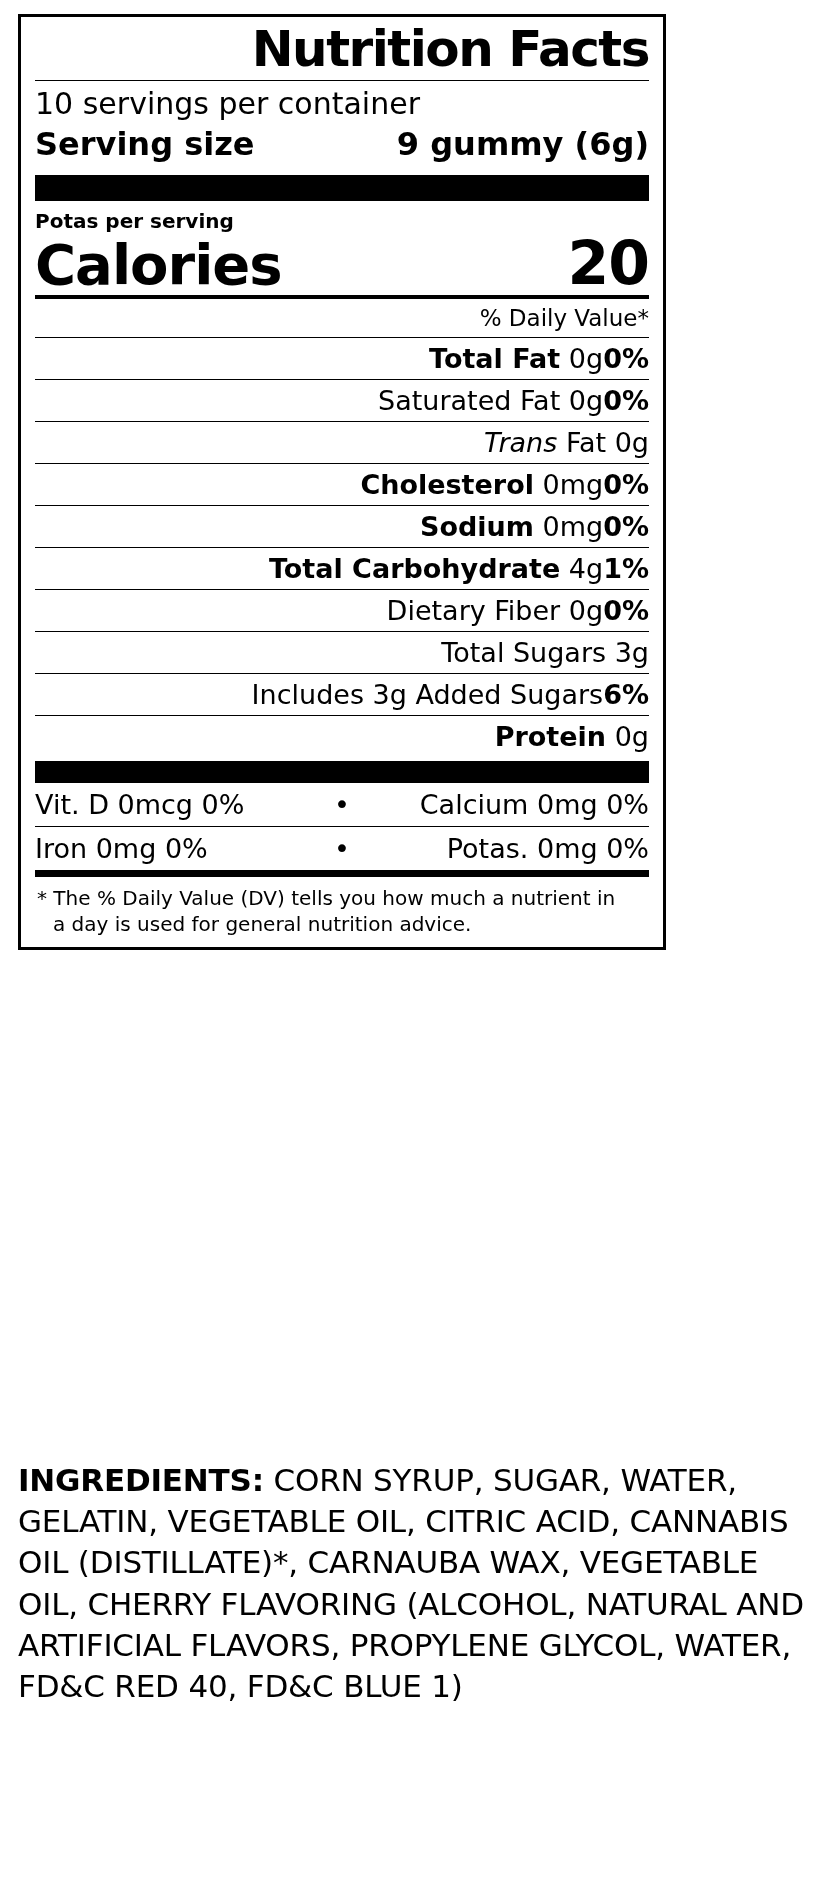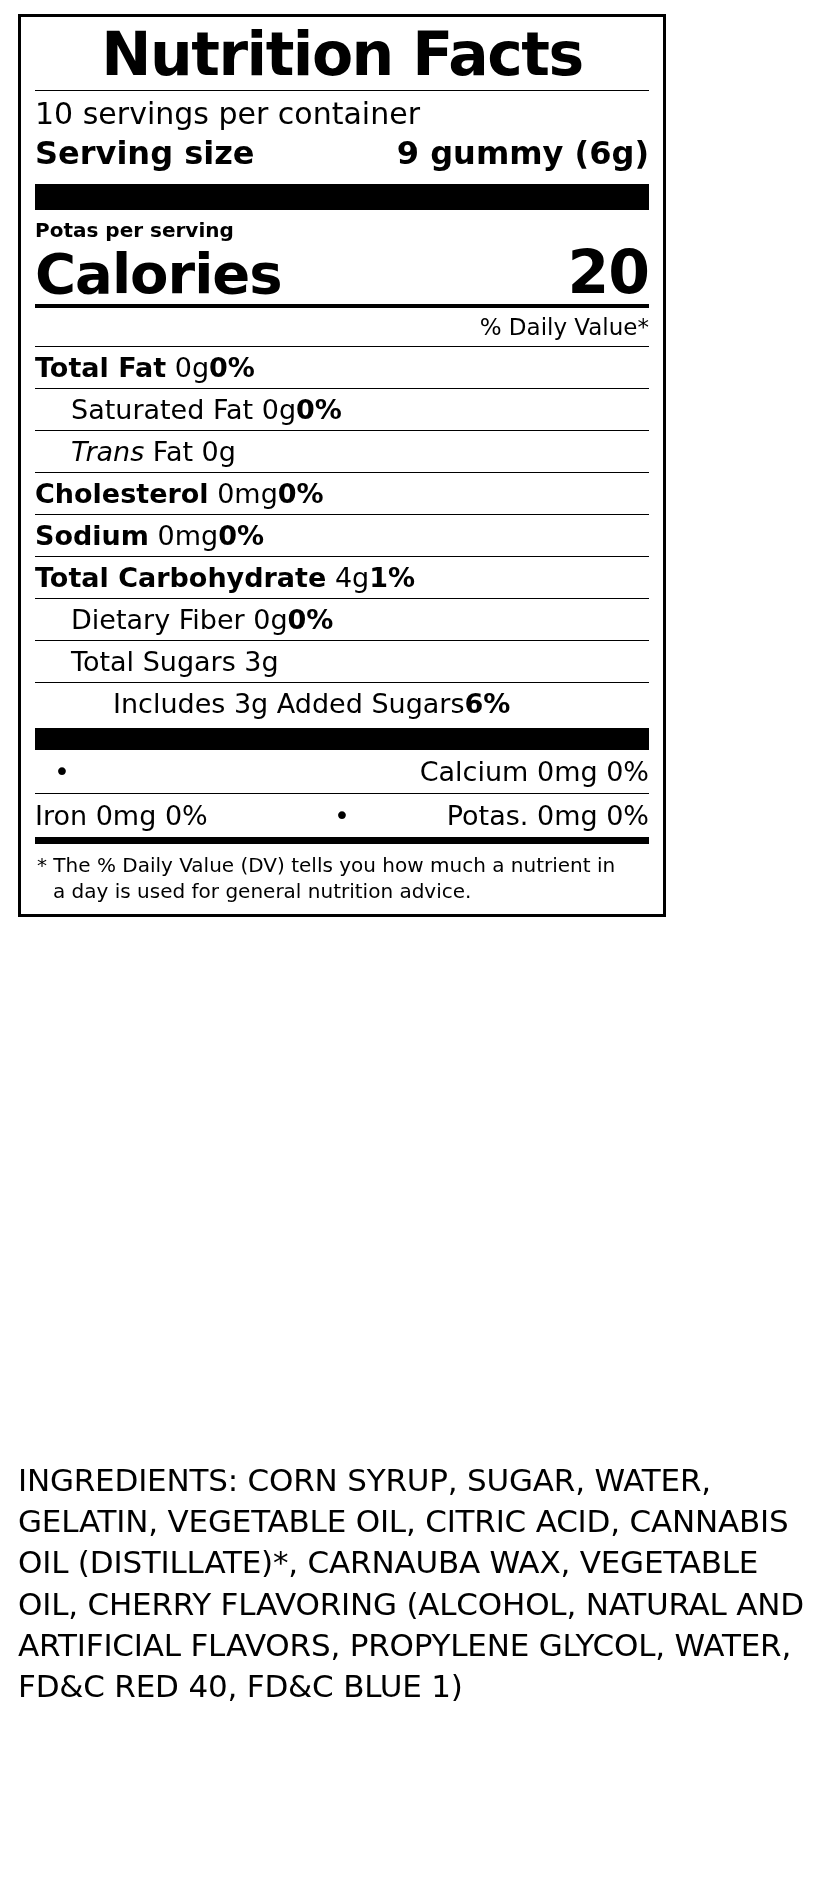--- a/index.html
+++ b/index.html
@@ -29,24 +29,24 @@
     top: 14px;
     width: 648px;
     box-sizing: border-box;
     border: 3px solid #000;
     background: #fff;
     padding: 6px 14px 10px 14px;
   }
 
   .nf-title {
     font-weight: bold;
-    font-size: 60px;
+    font-size: 50px;
     line-height: 0.98;
     letter-spacing: -1.5px;
-    text-align: center;
+    text-align: right;
     margin: 2px 0 6px 0;
     white-space: nowrap;
   }
 
   .rule-thin { border-bottom: 1px solid #000; }
   .rule-med  { border-bottom: 4px solid #000; }
   .rule-thick{ height: 26px; background: #000; margin: 6px 0 0 0; }
   .rule-thick-sm { height: 22px; background: #000; margin: 4px 0 0 0; }
   .rule-7 { border-bottom: 7px solid #000; }
 
@@ -83,21 +83,21 @@
 
   .dv-header {
     text-align: right;
     font-weight: normal;
     font-size: 23px;
     padding: 6px 0 6px 0;
   }
 
   .nut-row {
     display: flex;
-    justify-content: flex-start;
+    justify-content: flex-end;
     align-items: baseline;
     font-size: 27px;
     padding: 5px 0 5px 0;
     border-top: 1px solid #000;
   }
   .nut-row .left b { font-weight: bold; }
   .nut-row .right { font-weight: bold; }
   .indent-1 { padding-left: 36px; }
   .indent-2 { padding-left: 78px; }
 
@@ -122,21 +122,21 @@
   
   .ingredients {
     position: absolute;
     left: 18px;
     top: 1460px;
     width: 790px;
     font-size: 31px;
     line-height: 1.33;
     letter-spacing: -0.2px;
   }
-  .ingredients .ing-label { font-weight: normal; }
+  .ingredients .ing-label { font-weight: bold; }
 </style>
 </head>
 <body>
 
 <div class="page">
 
   <div class="nf-panel">
 
     <div class="nf-title">Nutrition Facts</div>
     <div class="rule-thin"></div>
@@ -199,24 +199,29 @@
     <div class="nut-row indent-1">
       <span class="left"><span>Total Sugars</span> <span>3g</span></span>
       <span class="right"></span>
     </div>
 
     <div class="nut-row indent-2">
       <span class="left">Includes 3g Added Sugars</span>
       <span class="right">6%</span>
     </div>
 
+    <div class="nut-row">
+      <span class="left"><b>Protein</b> <span>0g</span></span>
+      <span class="right"></span>
+    </div>
 
     <div class="rule-thick-sm"></div>
 
     <div class="vit-row" style="border-top:none;">
+      <span class="vit-cell">Vit. D 0mcg 0%</span>
       <span class="vit-dot">•</span>
       <span class="vit-cell right-cell">Calcium 0mg 0%</span>
     </div>
 
     <div class="vit-row">
       <span class="vit-cell">Iron 0mg 0%</span>
       <span class="vit-dot">•</span>
       <span class="vit-cell right-cell">Potas. 0mg 0%</span>
     </div>
 

